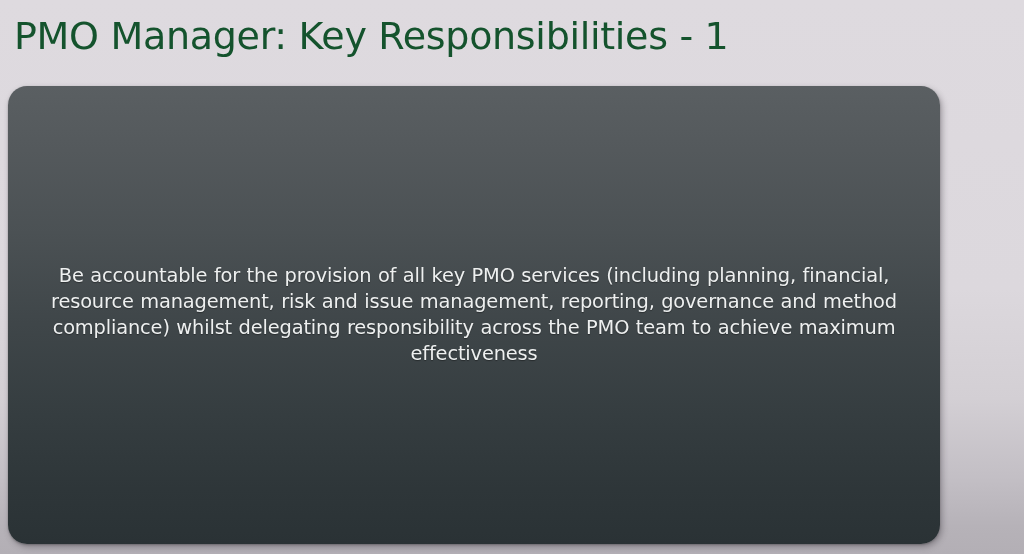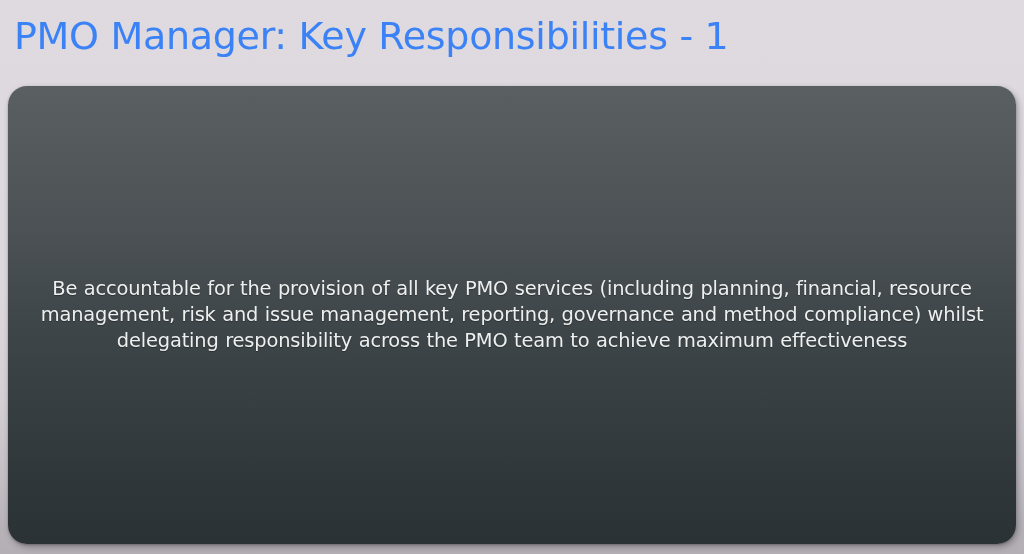--- a/index.html
+++ b/index.html
@@ -28,31 +28,31 @@
     left:14px;
     top:8px;
     width:990px;
     height:56px;
     display:flex;
     align-items:center;
     font-family:"DejaVu Sans", sans-serif;
     font-size:38px;
     font-weight:400;
     letter-spacing:-0.3px;
-    color:#3b82f6;
+    color:#14532d;
     white-space:nowrap;
     line-height:1;
   }
 
   
   #cards {
     position:absolute;
     left:8px;
     top:86px;
-    width:1008px;
+    width:932px;
     height:458px;
     display:flex;
     gap:19px;
   }
 
   .card {
     position:relative;
     flex:1 1 0;
     border-radius:19px;
     background:linear-gradient(180deg,

